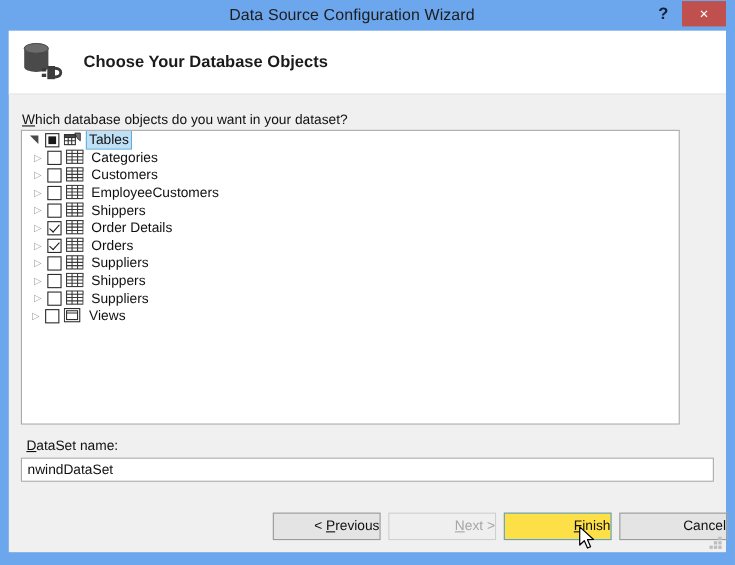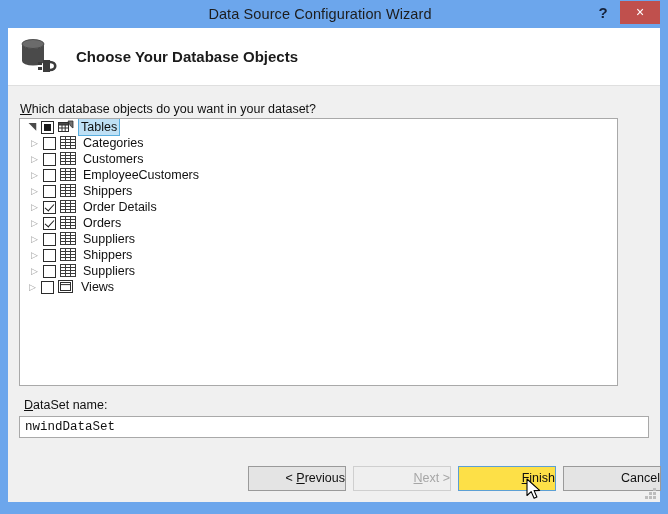--- a/index.html
+++ b/index.html
@@ -240,21 +240,21 @@
   }
   #dataset-input {
     position: absolute;
     left: 11px;
     top: 388px;
     width: 630px;
     height: 22px;
     background: #ffffff;
     border: 1px solid #a9a9a9;
     box-sizing: border-box;
-    font-family: Liberation Mono, monospace;
+    font-family: Liberation Sans, sans-serif;
     font-size: 12.5px;
     color: #101010;
     padding: 0 5px;
     outline: none;
   }
 
   
   .dlg-button {
     position: absolute;
     top: 438px;

